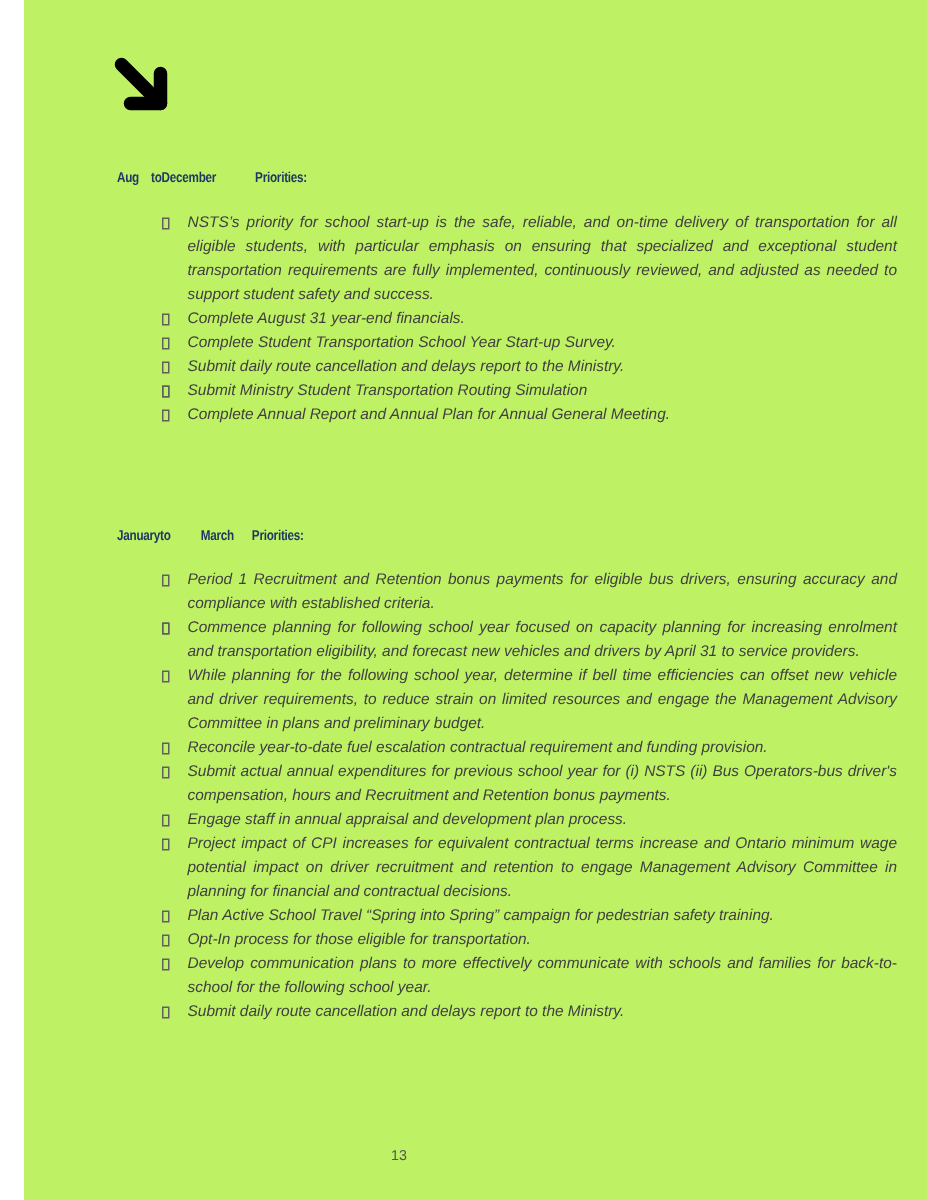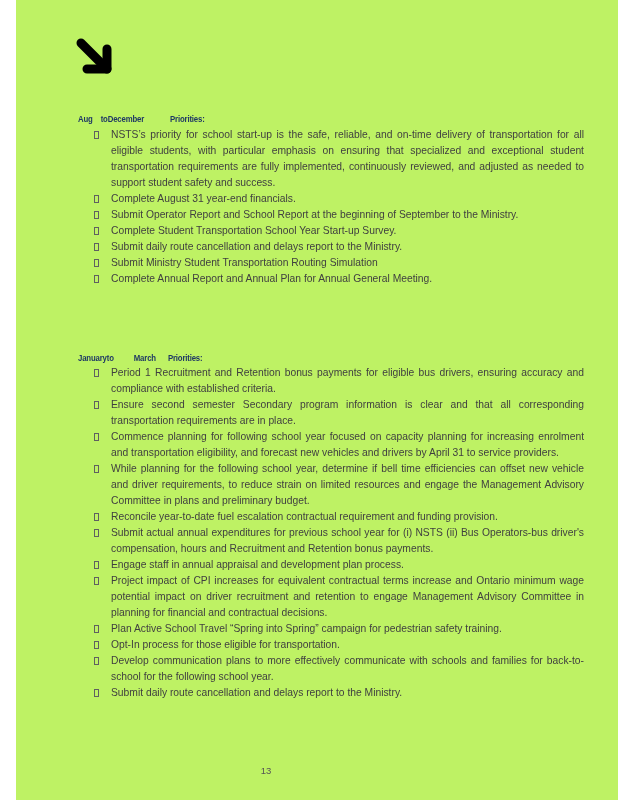--- a/index.html
+++ b/index.html
@@ -3,21 +3,21 @@
 <meta charset="utf-8">
 <style>
   html, body { margin: 0; padding: 0; background: #ffffff; }
   body { width: 618px; height: 800px; position: relative; overflow: hidden; font-family: "Liberation Sans", sans-serif; }
   .page { position: absolute; left: 16px; top: 0; width: 618px; height: 800px; background: #bef264; }
   .arrow { position: absolute; left: 57px; top: 35px; width: 44px; height: 44px; }
   .heading { position: absolute; left: 54px; font-family: "Liberation Sans", sans-serif; font-size: 9.5px; font-weight: bold; color: #1f3864; transform: scaleX(0.82); transform-origin: left center; white-space: pre; letter-spacing: -0.2px; }
   .heading span { display: inline-block; }
   .h1 { top: 102px; }
   .h2 { top: 341px; }
-  ul.items { position: absolute; left: 74px; width: 490px; margin: 4px; padding: 0; list-style: none; }
+  ul.items { position: absolute; left: 74px; width: 490px; margin: 18px; padding: 0; list-style: none; font-style: italic; }
   ul.items li { position: relative; padding-left: 17px; font-size: 10.3px; line-height: 16px; color: #404040; text-align: justify; }
   ul.items li .bullet { position: absolute; left: 0; top: 4px; width: 5px; height: 8px; border: 1px solid #606060; box-sizing: border-box; }
   .list1 { top: 123px; }
   .list2 { top: 361px; }
   .page-number { position: absolute; left: 0; width: 500px; top: 765px; text-align: center; font-size: 9.5px; color: #555; }
 </style>
 </head>
 <body>
 
 <div class="page">
@@ -27,35 +27,34 @@
     <polyline points="34,14 34,34 14,34" fill="none" stroke="#000" stroke-width="9" stroke-linecap="round" stroke-linejoin="round"></polyline>
   </svg>
 
   <div class="heading h1">
     <span>Aug</span>&nbsp;&nbsp;&nbsp;&nbsp;<span>toDecember</span>&nbsp;&nbsp;&nbsp;&nbsp;&nbsp;&nbsp;&nbsp;&nbsp;&nbsp;&nbsp;&nbsp;&nbsp;&nbsp;<span>Priorities:</span>
   </div>
 
   <ul class="items list1">
     <li><span class="bullet"></span><span>NSTS’s priority for school start-up is the safe, reliable, and on-time delivery of transportation for all eligible students, with particular emphasis on ensuring that specialized and exceptional student transportation requirements are fully implemented, continuously reviewed, and adjusted as needed to support student safety and success.</span></li>
     <li><span class="bullet"></span><span>Complete August 31 year-end financials.</span></li>
-    <li><span class="bullet"></span><span>Submit Operator Report and School Report at the beginning of September to the Ministry.</span></li>
     <li><span class="bullet"></span><span>Complete Student Transportation School Year Start-up Survey.</span></li>
     <li><span class="bullet"></span><span>Submit daily route cancellation and delays report to the Ministry.</span></li>
     <li><span class="bullet"></span></li>
     <li><span class="bullet"></span><span>Submit Ministry Student Transportation Routing Simulation</span></li>
     <li><span class="bullet"></span><span>Complete Annual Report and Annual Plan for Annual General Meeting.</span></li>
   </ul>
 
   <div class="heading h2">
     <span>Januaryto</span>&nbsp;&nbsp;&nbsp;&nbsp;&nbsp;&nbsp;&nbsp;&nbsp;&nbsp;&nbsp;<span>March</span>&nbsp;&nbsp;&nbsp;&nbsp;&nbsp;&nbsp;<span>Priorities:</span>
   </div>
 
   <ul class="items list2">
     <li><span class="bullet"></span><span>Period 1 Recruitment and Retention bonus payments for eligible bus drivers, ensuring accuracy and compliance with established criteria.</span></li>
-    <li><span class="bullet"></span><span>Ensure second semester Secondary program information is clear and that all corresponding transportation requirements are in place.</span></li>
+    <li><span class="bullet"></span></li>
     <li><span class="bullet"></span><span>Commence planning for following school year focused on capacity planning for increasing enrolment and transportation eligibility, and forecast new vehicles and drivers by April 31 to service providers.</span></li>
     <li><span class="bullet"></span><span>While planning for the following school year, determine if bell time efficiencies can offset new vehicle and driver requirements, to reduce strain on limited resources and engage the Management Advisory Committee in plans and preliminary budget.</span></li>
     <li><span class="bullet"></span><span>Reconcile year-to-date fuel escalation contractual requirement and funding provision.</span></li>
     <li><span class="bullet"></span><span>Submit actual annual expenditures for previous school year for (i) NSTS (ii) Bus Operators-bus driver's compensation, hours and Recruitment and Retention bonus payments.</span></li>
     <li><span class="bullet"></span><span>Engage staff in annual appraisal and development plan process.</span></li>
     <li><span class="bullet"></span><span>Project impact of CPI increases for equivalent contractual terms increase and Ontario minimum wage potential impact on driver recruitment and retention to engage Management Advisory Committee in planning for financial and contractual decisions.</span></li>
     <li><span class="bullet"></span><span>Plan Active School Travel “Spring into Spring” campaign for pedestrian safety training.</span></li>
     <li><span class="bullet"></span><span>Opt-In process for those eligible for transportation.</span></li>
     <li><span class="bullet"></span><span>Develop communication plans to more effectively communicate with schools and families for back-to-school for the following school year.</span></li>
     <li><span class="bullet"></span><span>Submit daily route cancellation and delays report to the Ministry.</span></li>

